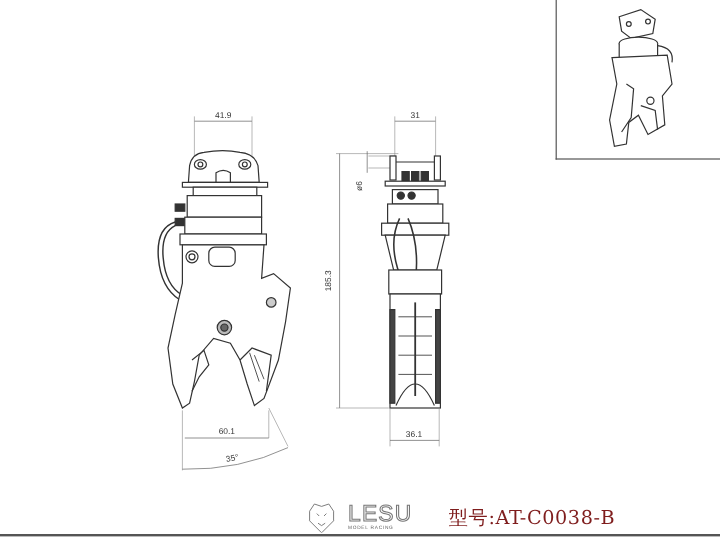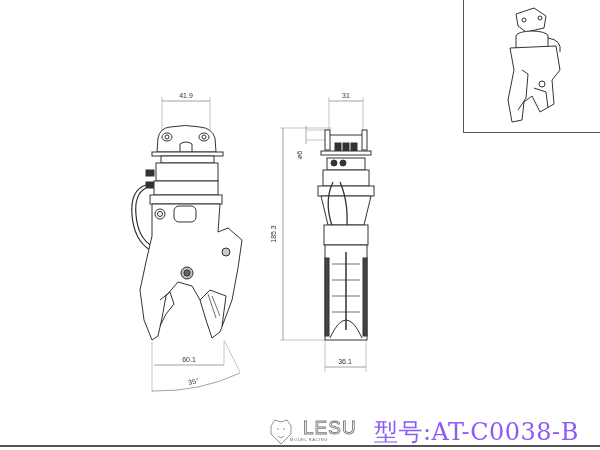--- a/index.html
+++ b/index.html
@@ -1,22 +1,22 @@
 <!DOCTYPE html>
 <html><head>
 <meta charset="utf-8">
 <style>
   html, body { margin:0; padding:0; background:#ffffff; }
   body { width:600px; height:450px; position:relative; overflow:hidden; font-family:"Liberation Sans", sans-serif; }
   .abs { position:absolute; }
   svg text { font-family:"Liberation Sans", sans-serif; }
   .dim { font-size:7px; fill:#333; }
   .footer-line { position:absolute; left:0; top:445px; width:600px; height:2px; background:#555; }
-  .model { position:absolute; left:374px; top:418px; font-family:"DejaVu Serif", serif; font-size:24px; color:#8b5cf6; letter-spacing:0.5px; white-space:nowrap; line-height:28px; }
-  .brand { position:absolute; left:303px; top:418px; width:62px; height:26px;text-decoration:underline; }
+  .model { position:absolute; left:374px; top:418px; font-family:"DejaVu Serif", serif; font-size:16px; color:#7f1d1d; letter-spacing:0.5px; white-space:nowrap; line-height:28px; }
+  .brand { position:absolute; left:290px; top:418px; width:62px; height:26px;text-decoration:underline; }
   .brand-sub { position:absolute; left:290px; top:437px; font-size:4px; color:#666; letter-spacing:0.6px; white-space:nowrap; }
   .inset { position:absolute; left:463px; top:0; width:137px; height:133px; border:1px solid #555; border-top:none; border-right:none; box-sizing:border-box; }
 </style>
 </head>
 <body>
 
 <svg class="abs" style="left:0;top:0" width="600" height="450">
 
   <g stroke="#333" fill="none" stroke-width="1">
 

